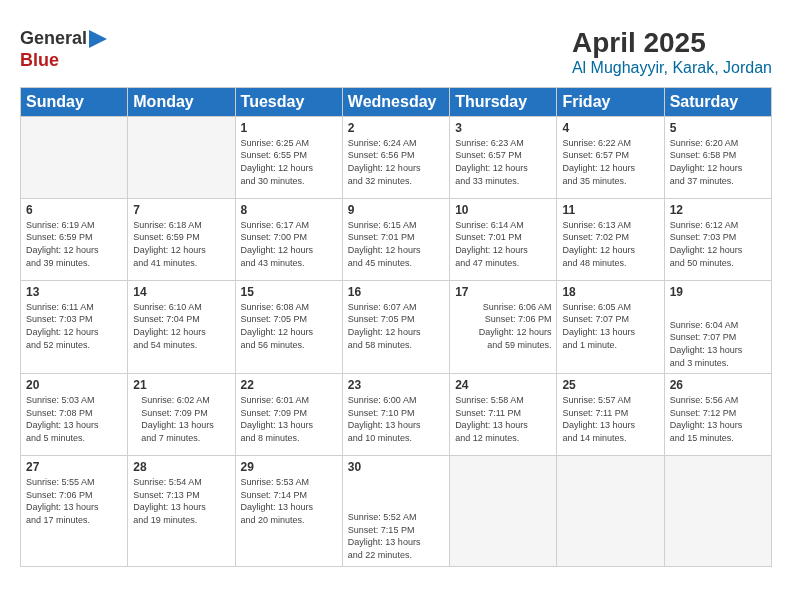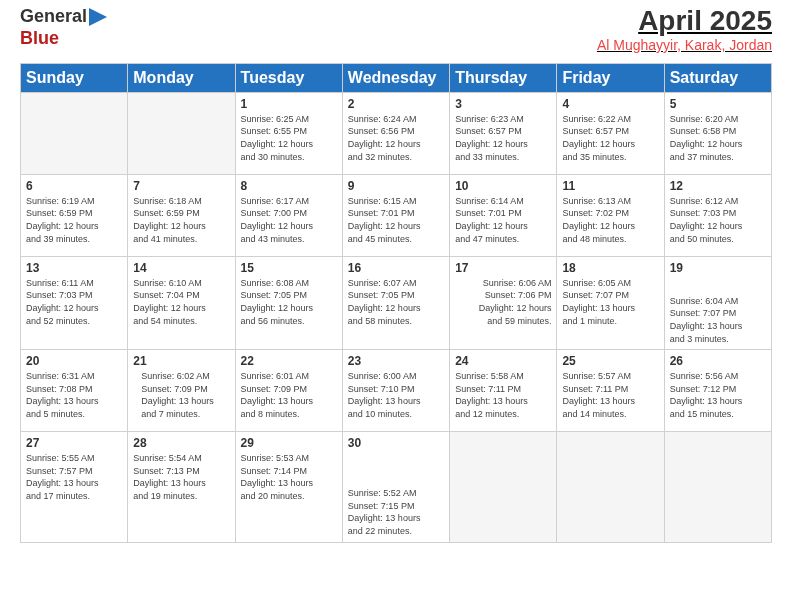--- a/index.html
+++ b/index.html
@@ -6,45 +6,44 @@
     body {
       width: 792px;
       height: 612px;
       font-family: Arial, sans-serif;
       background: #fff;
       overflow: hidden;
     }
     .page {
       width: 792px;
       height: 612px;
-      padding: 6px 20px 14px 20px;
+      padding: 28px 20px 14px 20px;
     }
     .header {
       display: flex;
       justify-content: space-between;
       align-items: flex-start;
       margin-bottom: 10px;
     }
     .logo {
       display: flex;
       align-items: center;
     }
     .title-block {
-      text-align: right;
-      text-decoration: underline;
+      text-align: left;
     }
     .calendar-title {
       font-size: 28px;
       font-weight: bold;
       color: #333;
       line-height: 1.1;
     }
     .calendar-subtitle {
-      font-size: 14px;
-      color: #ef4444;
+      font-size: 16px;
+      color: #0369a1;
     }
     table {
       width: 100%;
       border-collapse: collapse;
       table-layout: fixed;
     }
     th {
       background-color: #2473c1;
       color: #fff;
       text-align: left;
@@ -247,21 +246,21 @@
             <span class="day-num">19</span>
             <div class="day-info" style="white-space: pre-line; margin-top: 20px;">Sunrise: 6:04 AM
 Sunset: 7:07 PM
 Daylight: 13 hours
 and 3 minutes.</div>
           </td>
         </tr>
         <tr>
           <td>
             <span class="day-num">20</span>
-            <div class="day-info" style="white-space: pre-line;">Sunrise: 6:31 AM
+            <div class="day-info" style="white-space: pre-line;">Sunrise: 5:03 AM
 Sunset: 7:08 PM
 Daylight: 13 hours
 and 5 minutes.</div>
           </td>
           <td>
             <span class="day-num">21</span>
             <div class="day-info" style="white-space: pre-line; margin-left: 8px;">Sunrise: 6:02 AM
 Sunset: 7:09 PM
 Daylight: 13 hours
 and 7 minutes.</div>
@@ -299,21 +298,21 @@
             <div class="day-info" style="white-space: pre-line;">Sunrise: 5:56 AM
 Sunset: 7:12 PM
 Daylight: 13 hours
 and 15 minutes.</div>
           </td>
         </tr>
         <tr>
           <td>
             <span class="day-num">27</span>
             <div class="day-info" style="white-space: pre-line;">Sunrise: 5:55 AM
-Sunset: 7:57 PM
+Sunset: 7:06 PM
 Daylight: 13 hours
 and 17 minutes.</div>
           </td>
           <td>
             <span class="day-num">28</span>
             <div class="day-info" style="white-space: pre-line;">Sunrise: 5:54 AM
 Sunset: 7:13 PM
 Daylight: 13 hours
 and 19 minutes.</div>
           </td>

